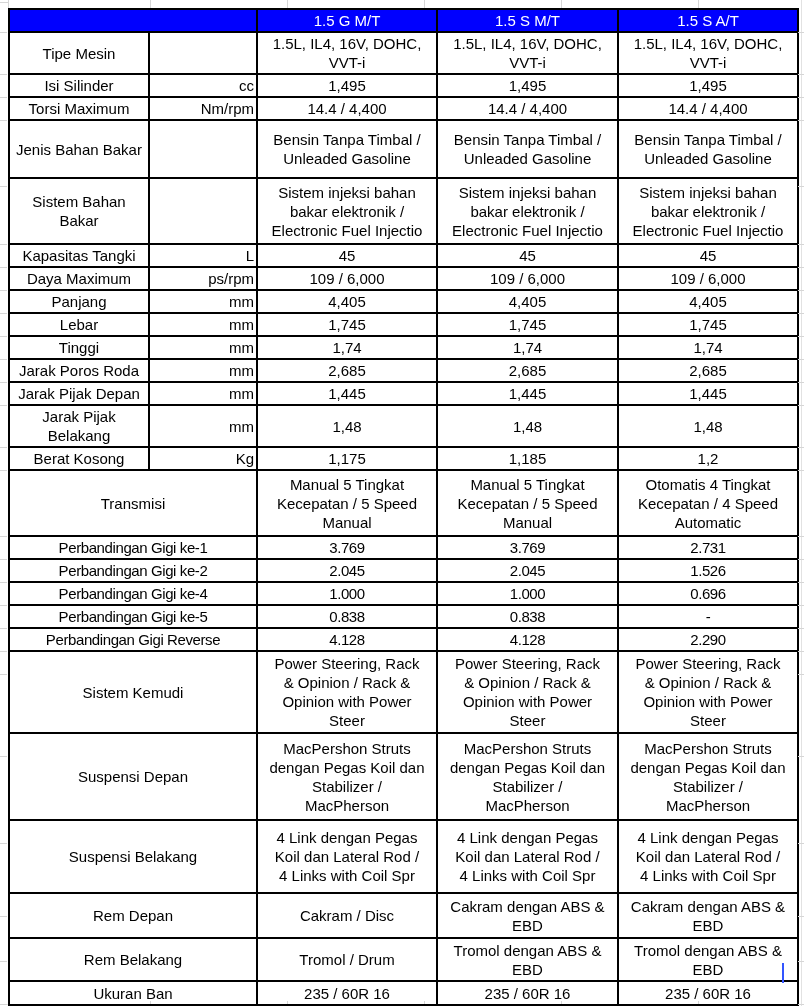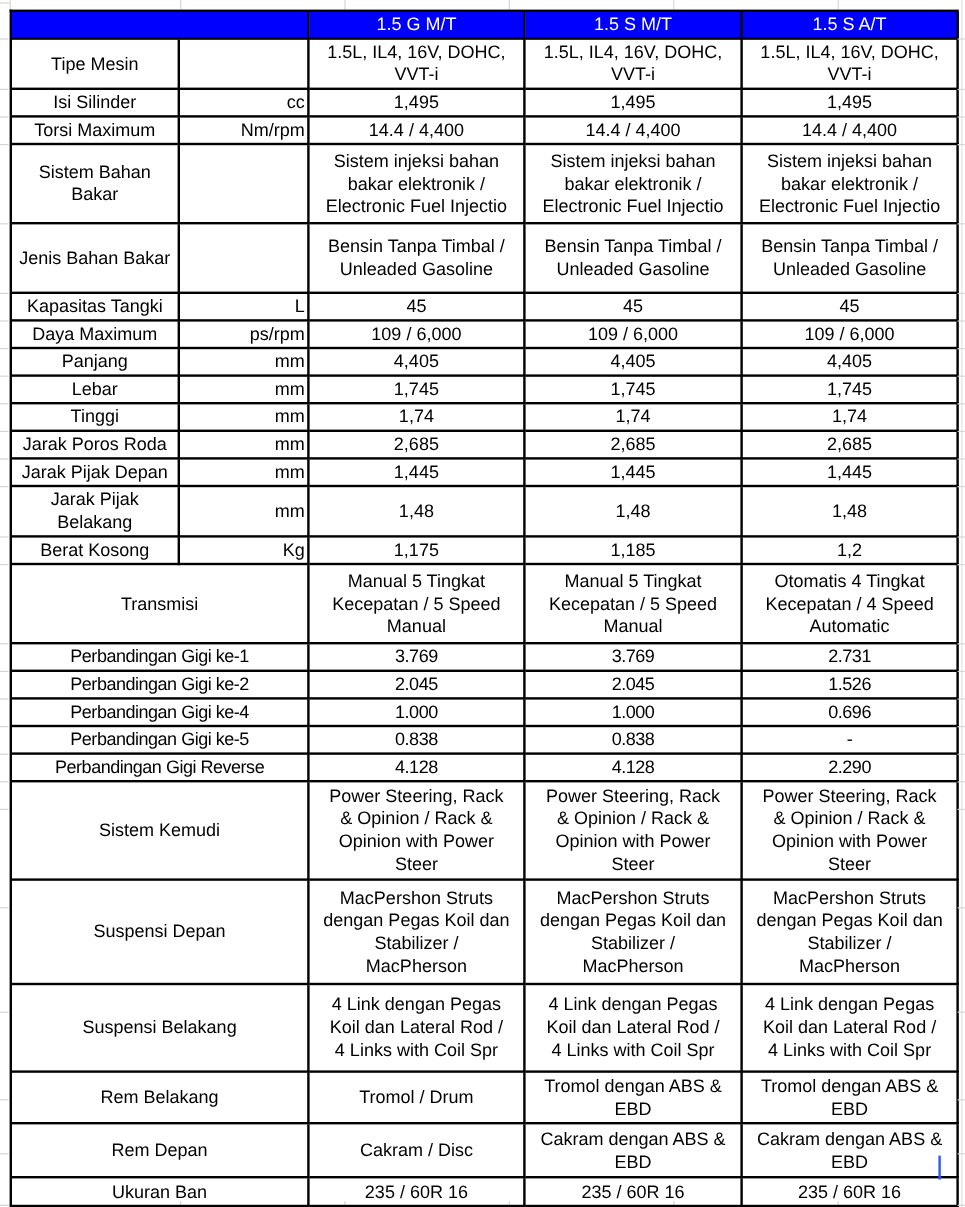--- a/index.html
+++ b/index.html
@@ -88,43 +88,43 @@
           <td>1,495</td>
           <td>1,495</td>
         </tr>
         <tr style="height: 22px;">
           <td>Torsi Maximum</td>
           <td class="unit">Nm/rpm</td>
           <td>14.4 / 4,400</td>
           <td>14.4 / 4,400</td>
           <td>14.4 / 4,400</td>
         </tr>
+        <tr style="height: 58px;">
+          <td>Jenis Bahan Bakar</td>
+          <td class="unit"></td>
+          <td>Bensin Tanpa Timbal /
+Unleaded Gasoline</td>
+          <td>Bensin Tanpa Timbal /
+Unleaded Gasoline</td>
+          <td>Bensin Tanpa Timbal /
+Unleaded Gasoline</td>
+        </tr>
         <tr style="height: 66px;">
           <td>Sistem Bahan
 Bakar</td>
           <td class="unit"></td>
           <td>Sistem injeksi bahan
 bakar elektronik /
 Electronic Fuel Injectio</td>
           <td>Sistem injeksi bahan
 bakar elektronik /
 Electronic Fuel Injectio</td>
           <td>Sistem injeksi bahan
 bakar elektronik /
 Electronic Fuel Injectio</td>
-        </tr>
-        <tr style="height: 58px;">
-          <td>Jenis Bahan Bakar</td>
-          <td class="unit"></td>
-          <td>Bensin Tanpa Timbal /
-Unleaded Gasoline</td>
-          <td>Bensin Tanpa Timbal /
-Unleaded Gasoline</td>
-          <td>Bensin Tanpa Timbal /
-Unleaded Gasoline</td>
         </tr>
         <tr style="height: 22px; margin-left: 31px;">
           <td>Kapasitas Tangki</td>
           <td class="unit">L</td>
           <td>45</td>
           <td>45</td>
           <td>45</td>
         </tr>
         <tr style="height: 22px;">
           <td>Daya Maximum</td>
@@ -260,34 +260,34 @@
           <td>4 Link dengan Pegas
 Koil dan Lateral Rod /
 4 Links with Coil Spr</td>
           <td>4 Link dengan Pegas
 Koil dan Lateral Rod /
 4 Links with Coil Spr</td>
           <td>4 Link dengan Pegas
 Koil dan Lateral Rod /
 4 Links with Coil Spr</td>
         </tr>
+        <tr style="height: 45px;">
+          <td colspan="2">Rem Depan</td>
+          <td>Cakram / Disc</td>
+          <td>Cakram dengan ABS &amp;
+EBD</td>
+          <td>Cakram dengan ABS &amp;
+EBD</td>
+        </tr>
         <tr style="height: 43px;">
           <td colspan="2">Rem Belakang</td>
           <td>Tromol / Drum</td>
           <td>Tromol dengan ABS &amp;
 EBD</td>
           <td>Tromol dengan ABS &amp;
-EBD</td>
-        </tr>
-        <tr style="height: 45px;">
-          <td colspan="2">Rem Depan</td>
-          <td>Cakram / Disc</td>
-          <td>Cakram dengan ABS &amp;
-EBD</td>
-          <td>Cakram dengan ABS &amp;
 EBD</td>
         </tr>
         <tr style="height: 24px;">
           <td colspan="2">Ukuran Ban</td>
           <td>235 / 60R 16</td>
           <td>235 / 60R 16</td>
           <td>235 / 60R 16</td>
         </tr>
       </tbody>
   </table>

